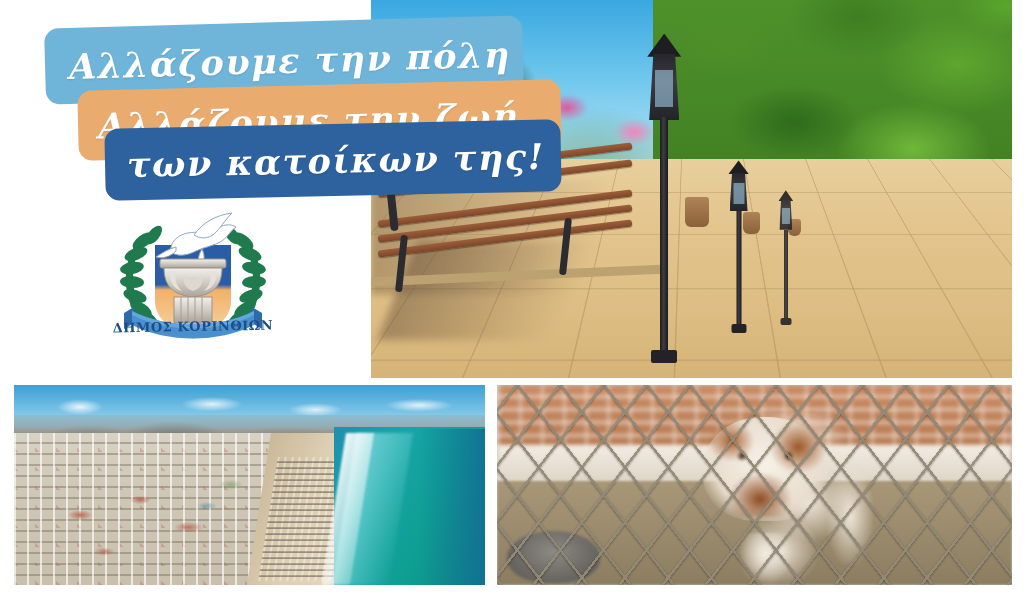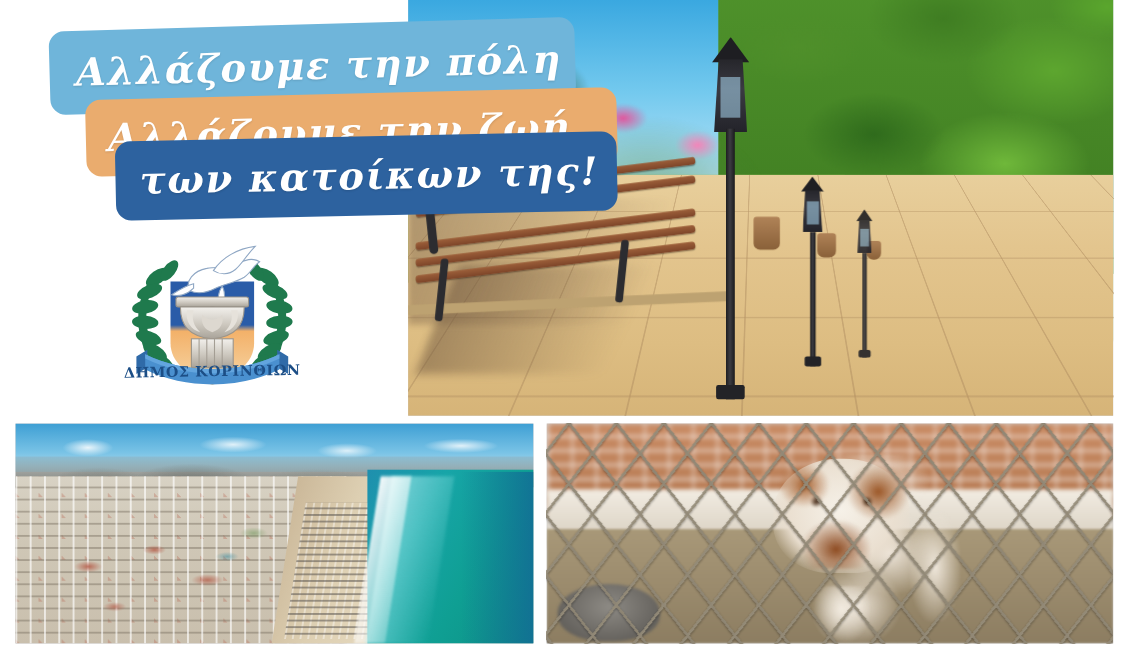--- a/index.html
+++ b/index.html
@@ -439,21 +439,21 @@
     transform: rotate(-1.2deg);
     z-index: 5;
     font-size: 35px;
     padding-left: 22px;
     box-sizing: border-box;
   }
 
   
   #logo-korinthion {
     position: absolute;
-    left: 98px; top: 212px;
+    left: 98px; top: 201px;
     width: 190px; height: 155px;
     z-index: 6;
   }
   #logo-korinthion svg { display: block; width: 100%; height: 100%; }
 </style>
 </head>
 <body>
 
 <div class="poster">
 

